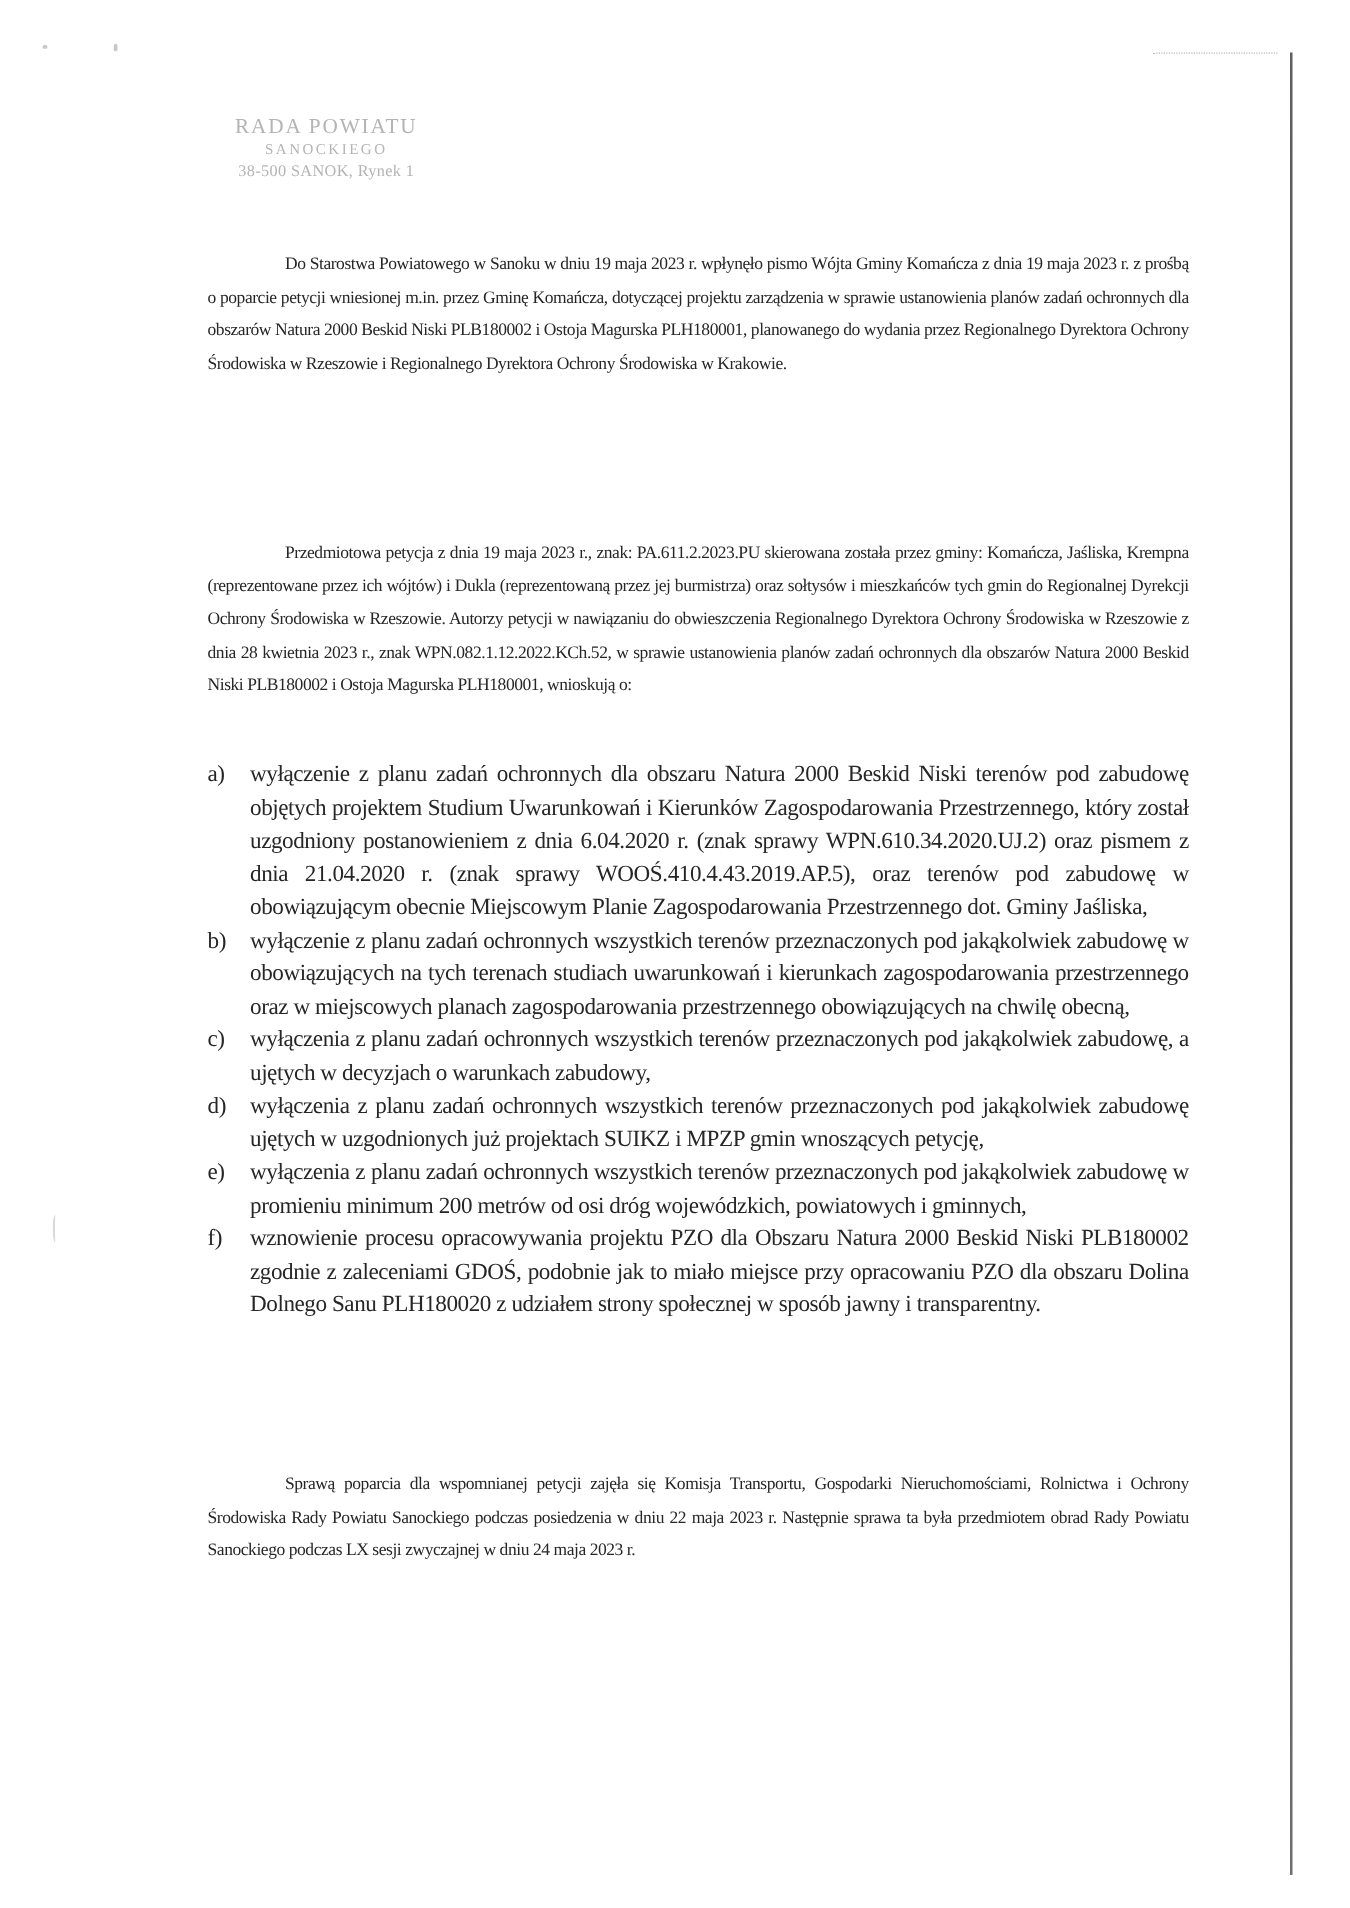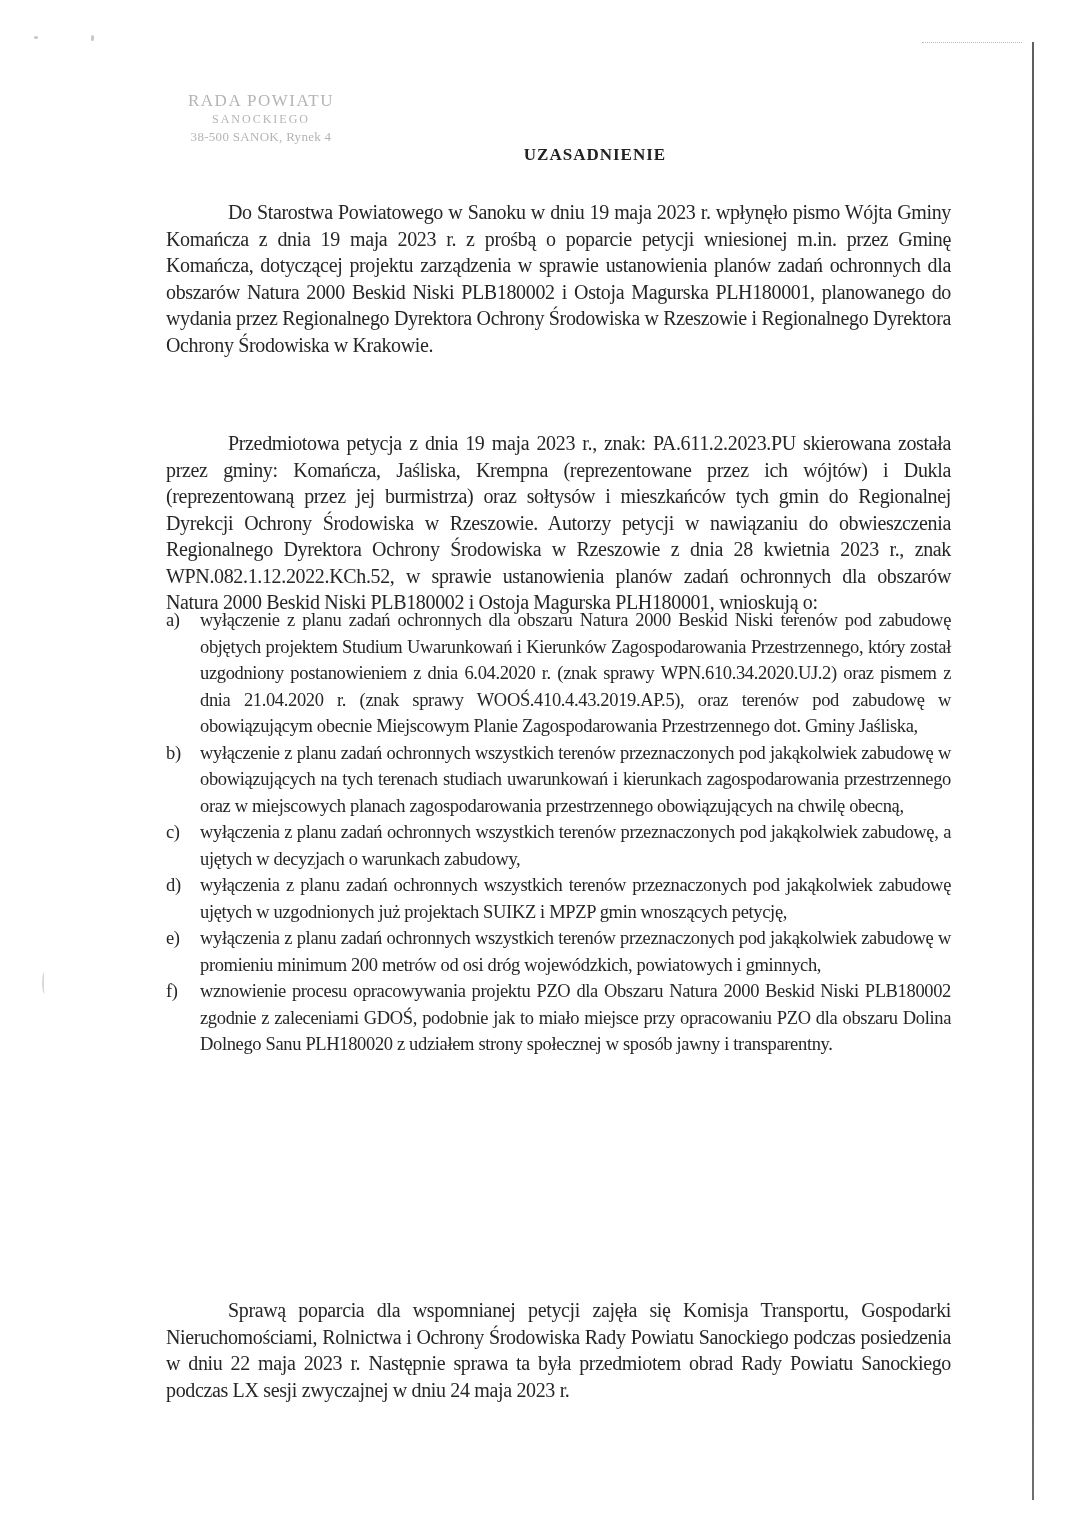--- a/index.html
+++ b/index.html
@@ -78,21 +78,21 @@
       font-weight: bold;
       letter-spacing: 1px;
       color: #222;
     }
     .doc-title span { display: inline-block; margin-left: 70px; }
 
     .body-text {
       position: absolute;
       left: 166px;
       width: 785px;
-      font-size: 20px;
+      font-size: 14px;
       line-height: 26.5px;
       text-align: justify;
       font-stretch: condensed;
       letter-spacing: -0.35px;
       color: #262626;
     }
     .para { text-indent: 62px; margin: 0; }
     #p1 { top: 199px; }
     #p2 { top: 430px; }
 
@@ -113,42 +113,39 @@
       position: relative;
       padding-left: 34px;
       text-align: justify;
       margin: 0;
     }
     .list .marker {
       position: absolute;
       left: 0;
       top: 0;
     }
-    #p3 { top: 1297px; }
+    #p3 { top: 1175px; }
   </style>
 </head>
 <body>
 
 <div class="page">
 
   <div class="scan-top-dots"></div>
   <div class="scan-border-right"></div>
   <div class="scan-mark" style="left:34px;top:36px;width:4px;height:3px;"></div>
   <div class="scan-mark" style="left:91px;top:35px;width:3px;height:6px;"></div>
   <div class="punch-mark"></div>
 
   <div class="stamp">
     <div class="l1">RADA POWIATU</div>
     <div class="l2">SANOCKIEGO</div>
-    <div class="l3">38-500 SANOK, Rynek 4</div>
+    <div class="l3">38-500 SANOK, Rynek 1</div>
   </div>
 
-  <div class="doc-title">
-    <span>UZASADNIENIE</span>
-  </div>
 
   <div class="body-text" id="p1">
     <p class="para">Do Starostwa Powiatowego w Sanoku w dniu 19 maja 2023 r. wpłynęło pismo Wójta Gminy Komańcza z dnia 19 maja 2023 r. z prośbą o poparcie petycji wniesionej m.in. przez Gminę Komańcza, dotyczącej projektu zarządzenia w sprawie ustanowienia planów zadań ochronnych dla obszarów Natura 2000 Beskid Niski PLB180002 i Ostoja Magurska PLH180001, planowanego do wydania przez Regionalnego Dyrektora Ochrony Środowiska w Rzeszowie i Regionalnego Dyrektora Ochrony Środowiska w Krakowie.</p>
   </div>
 
   <div class="body-text" id="p2">
     <p class="para">Przedmiotowa petycja z dnia 19 maja 2023 r., znak: PA.611.2.2023.PU skierowana została przez gminy: Komańcza, Jaśliska, Krempna (reprezentowane przez ich wójtów) i Dukla (reprezentowaną przez jej burmistrza) oraz sołtysów i mieszkańców tych gmin do Regionalnej Dyrekcji Ochrony Środowiska w Rzeszowie. Autorzy petycji w nawiązaniu do obwieszczenia Regionalnego Dyrektora Ochrony Środowiska w Rzeszowie z dnia 28 kwietnia 2023 r., znak WPN.082.1.12.2022.KCh.52, w sprawie ustanowienia planów zadań ochronnych dla obszarów Natura 2000 Beskid Niski PLB180002 i Ostoja Magurska PLH180001, wnioskują o:</p>
   </div>
 
   <ul class="list">

